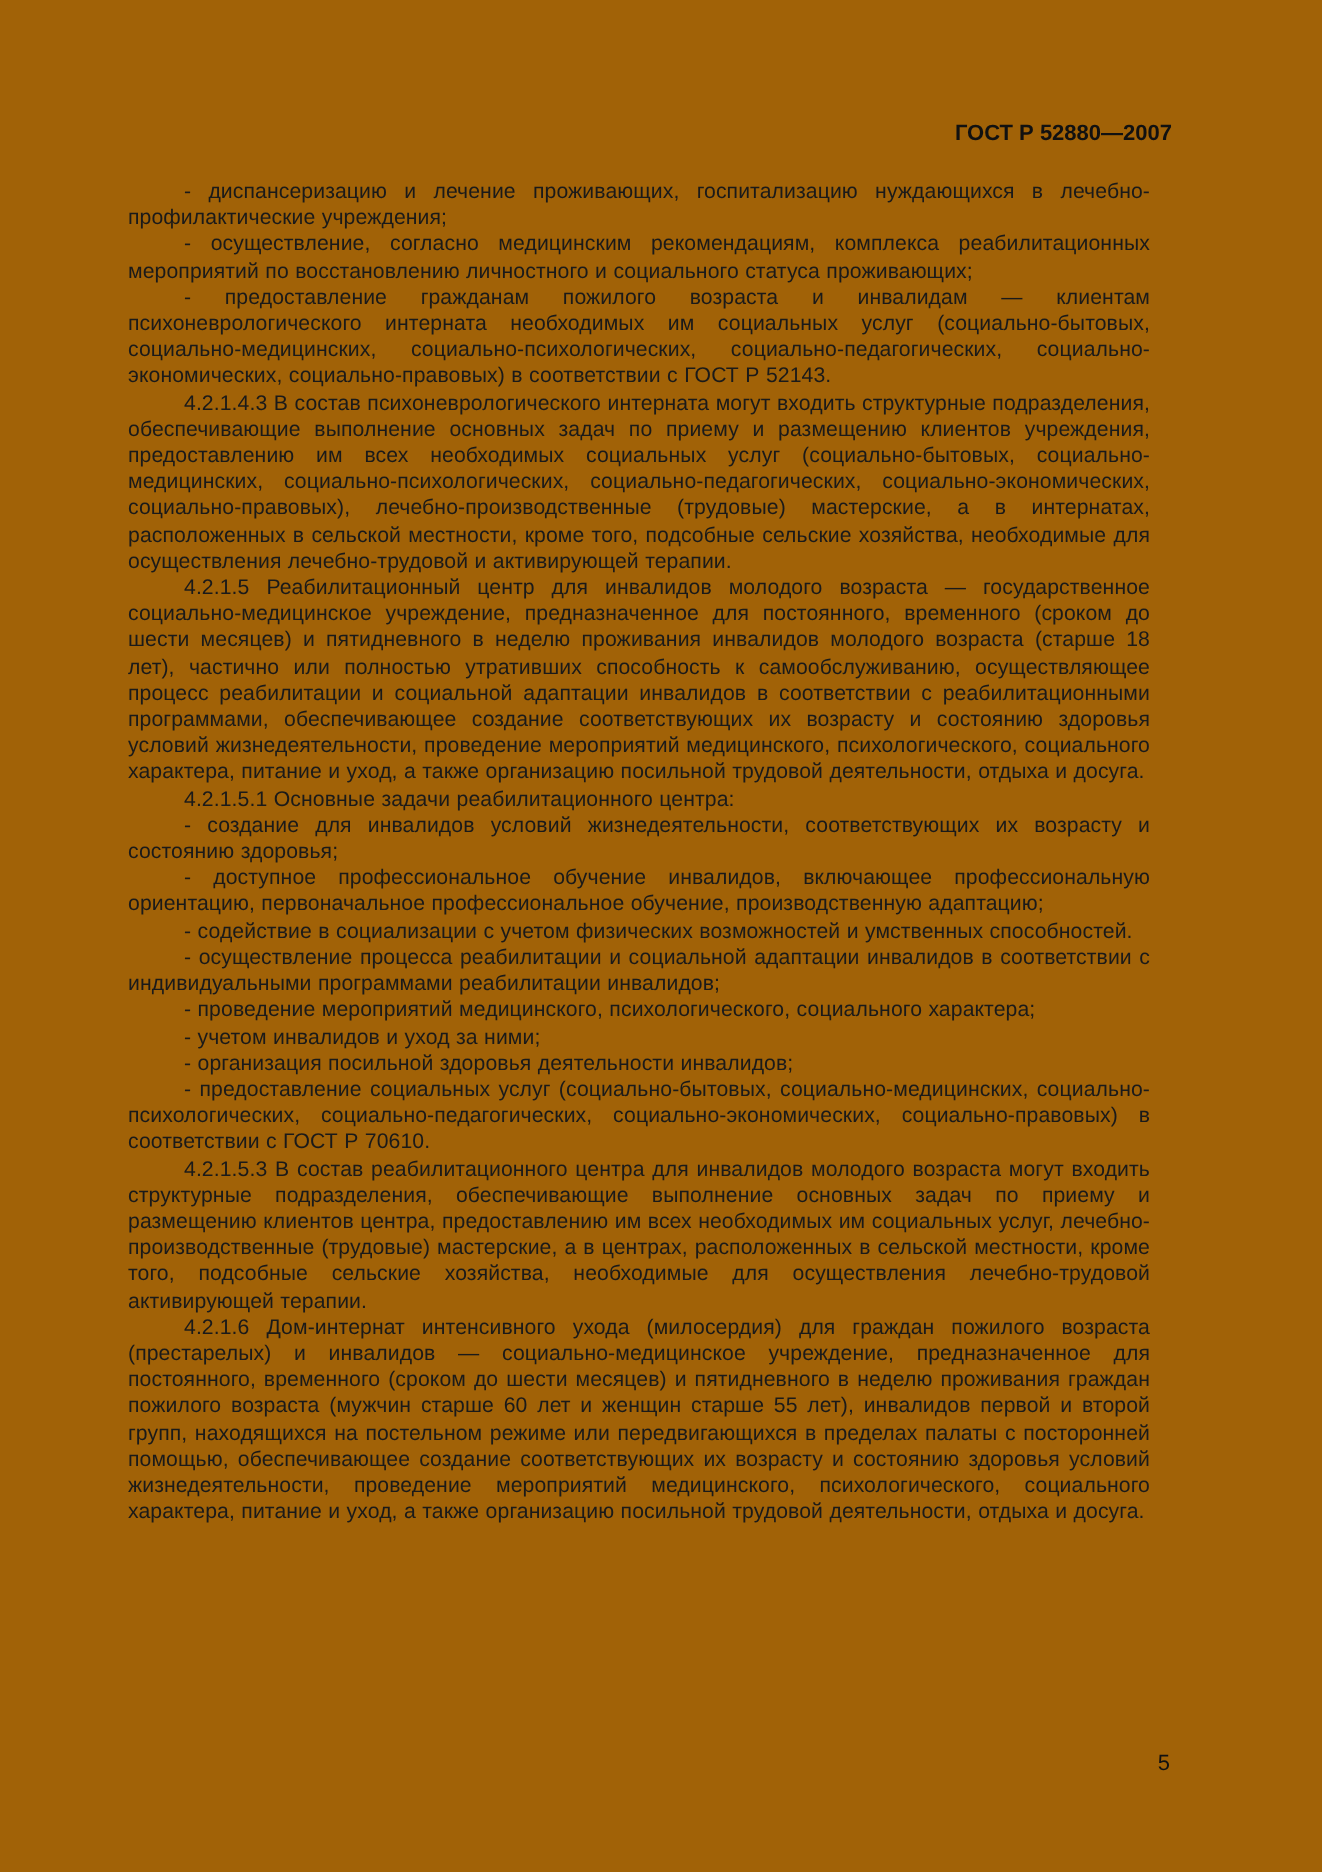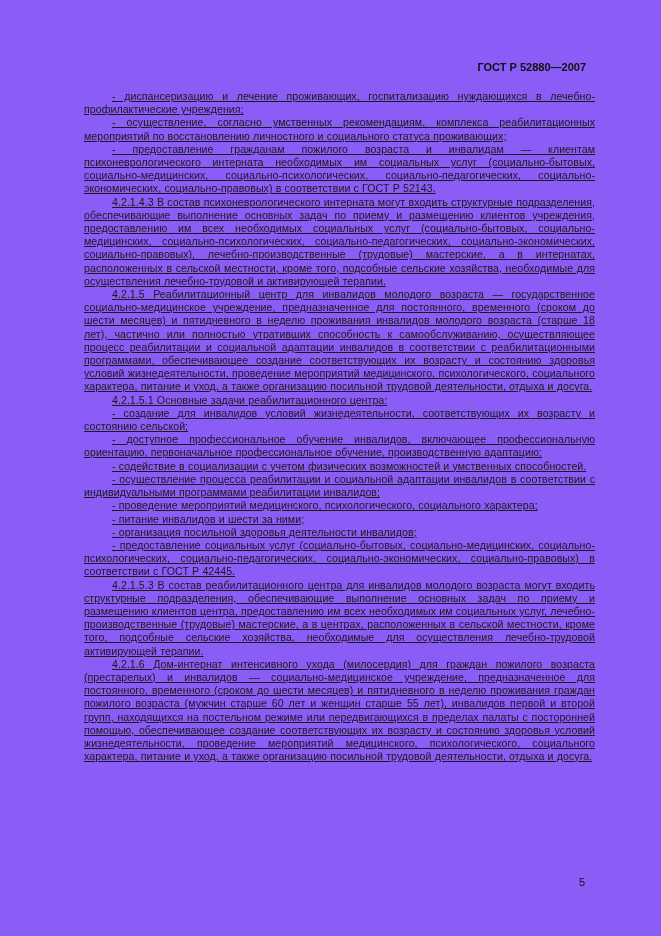--- a/index.html
+++ b/index.html
@@ -4,41 +4,40 @@
 <style>
   html, body {
     margin: 0;
     padding: 0;
     background: #ffffff;
   }
   .page {
     position: relative;
     width: 661px;
     height: 936px;
-    background: #8b5cf6;
+    background: #a16207;
     font-family: "Liberation Sans", sans-serif;
     color: #1a1a1a;
     overflow: hidden;
     box-sizing: border-box;
   }
   .doc-header {
     position: absolute;
     top: 61px;
     right: 75px;
     font-size: 11px;
     font-weight: bold;
     color: #111111;
     white-space: nowrap;
   }
   .doc-body {
     position: absolute;
     top: 90px;
-    left: 84px;
+    left: 64px;
     width: 511px;
-    text-decoration: underline;
   }
   .para {
     margin: 0;
     font-size: 10.6px;
     line-height: 13.2px;
     text-align: justify;
     text-indent: 28px;
     letter-spacing: 0.05px;
     word-spacing: 0.2px;
   }
@@ -51,31 +50,31 @@
   }
 </style>
 </head>
 <body>
 
 <div class="page">
   <div class="doc-header">ГОСТ Р 52880—2007</div>
 
   <div class="doc-body">
       <p class="para">- диспансеризацию и лечение проживающих, госпитализацию нуждающихся в лечебно-профилактические учреждения;</p>
-      <p class="para">- осуществление, согласно умственных рекомендациям, комплекса реабилитационных мероприятий по восстановлению личностного и социального статуса проживающих;</p>
+      <p class="para">- осуществление, согласно медицинским рекомендациям, комплекса реабилитационных мероприятий по восстановлению личностного и социального статуса проживающих;</p>
       <p class="para">- предоставление гражданам пожилого возраста и инвалидам — клиентам психоневрологического интерната необходимых им социальных услуг (социально-бытовых, социально-медицинских, социально-психологических, социально-педагогических, социально-экономических, социально-правовых) в соответствии с ГОСТ Р 52143.</p>
       <p class="para">4.2.1.4.3 В состав психоневрологического интерната могут входить структурные подразделения, обеспечивающие выполнение основных задач по приему и размещению клиентов учреждения, предоставлению им всех необходимых социальных услуг (социально-бытовых, социально-медицинских, социально-психологических, социально-педагогических, социально-экономических, социально-правовых), лечебно-производственные (трудовые) мастерские, а в интернатах, расположенных в сельской местности, кроме того, подсобные сельские хозяйства, необходимые для осуществления лечебно-трудовой и активирующей терапии.</p>
       <p class="para">4.2.1.5 Реабилитационный центр для инвалидов молодого возраста — государственное социально-медицинское учреждение, предназначенное для постоянного, временного (сроком до шести месяцев) и пятидневного в неделю проживания инвалидов молодого возраста (старше 18 лет), частично или полностью утративших способность к самообслуживанию, осуществляющее процесс реабилитации и социальной адаптации инвалидов в соответствии с реабилитационными программами, обеспечивающее создание соответствующих их возрасту и состоянию здоровья условий жизнедеятельности, проведение мероприятий медицинского, психологического, социального характера, питание и уход, а также организацию посильной трудовой деятельности, отдыха и досуга.</p>
       <p class="para">4.2.1.5.1 Основные задачи реабилитационного центра:</p>
-      <p class="para">- создание для инвалидов условий жизнедеятельности, соответствующих их возрасту и состоянию сельской;</p>
+      <p class="para">- создание для инвалидов условий жизнедеятельности, соответствующих их возрасту и состоянию здоровья;</p>
       <p class="para">- доступное профессиональное обучение инвалидов, включающее профессиональную ориентацию, первоначальное профессиональное обучение, производственную адаптацию;</p>
       <p class="para">- содействие в социализации с учетом физических возможностей и умственных способностей.</p>
       <p class="para">- осуществление процесса реабилитации и социальной адаптации инвалидов в соответствии с индивидуальными программами реабилитации инвалидов;</p>
       <p class="para">- проведение мероприятий медицинского, психологического, социального характера;</p>
-      <p class="para">- питание инвалидов и шести за ними;</p>
+      <p class="para">- учетом инвалидов и уход за ними;</p>
       <p class="para">- организация посильной здоровья деятельности инвалидов;</p>
-      <p class="para">- предоставление социальных услуг (социально-бытовых, социально-медицинских, социально-психологических, социально-педагогических, социально-экономических, социально-правовых) в соответствии с ГОСТ Р 42445.</p>
+      <p class="para">- предоставление социальных услуг (социально-бытовых, социально-медицинских, социально-психологических, социально-педагогических, социально-экономических, социально-правовых) в соответствии с ГОСТ Р 70610.</p>
       <p class="para">4.2.1.5.3 В состав реабилитационного центра для инвалидов молодого возраста могут входить структурные подразделения, обеспечивающие выполнение основных задач по приему и размещению клиентов центра, предоставлению им всех необходимых им социальных услуг, лечебно-производственные (трудовые) мастерские, а в центрах, расположенных в сельской местности, кроме того, подсобные сельские хозяйства, необходимые для осуществления лечебно-трудовой активирующей терапии.</p>
       <p class="para">4.2.1.6 Дом-интернат интенсивного ухода (милосердия) для граждан пожилого возраста (престарелых) и инвалидов — социально-медицинское учреждение, предназначенное для постоянного, временного (сроком до шести месяцев) и пятидневного в неделю проживания граждан пожилого возраста (мужчин старше 60 лет и женщин старше 55 лет), инвалидов первой и второй групп, находящихся на постельном режиме или передвигающихся в пределах палаты с посторонней помощью, обеспечивающее создание соответствующих их возрасту и состоянию здоровья условий жизнедеятельности, проведение мероприятий медицинского, психологического, социального характера, питание и уход, а также организацию посильной трудовой деятельности, отдыха и досуга.</p>
     </div>
 
   <div class="page-number">5</div>
 </div>
 
 </body></html>

